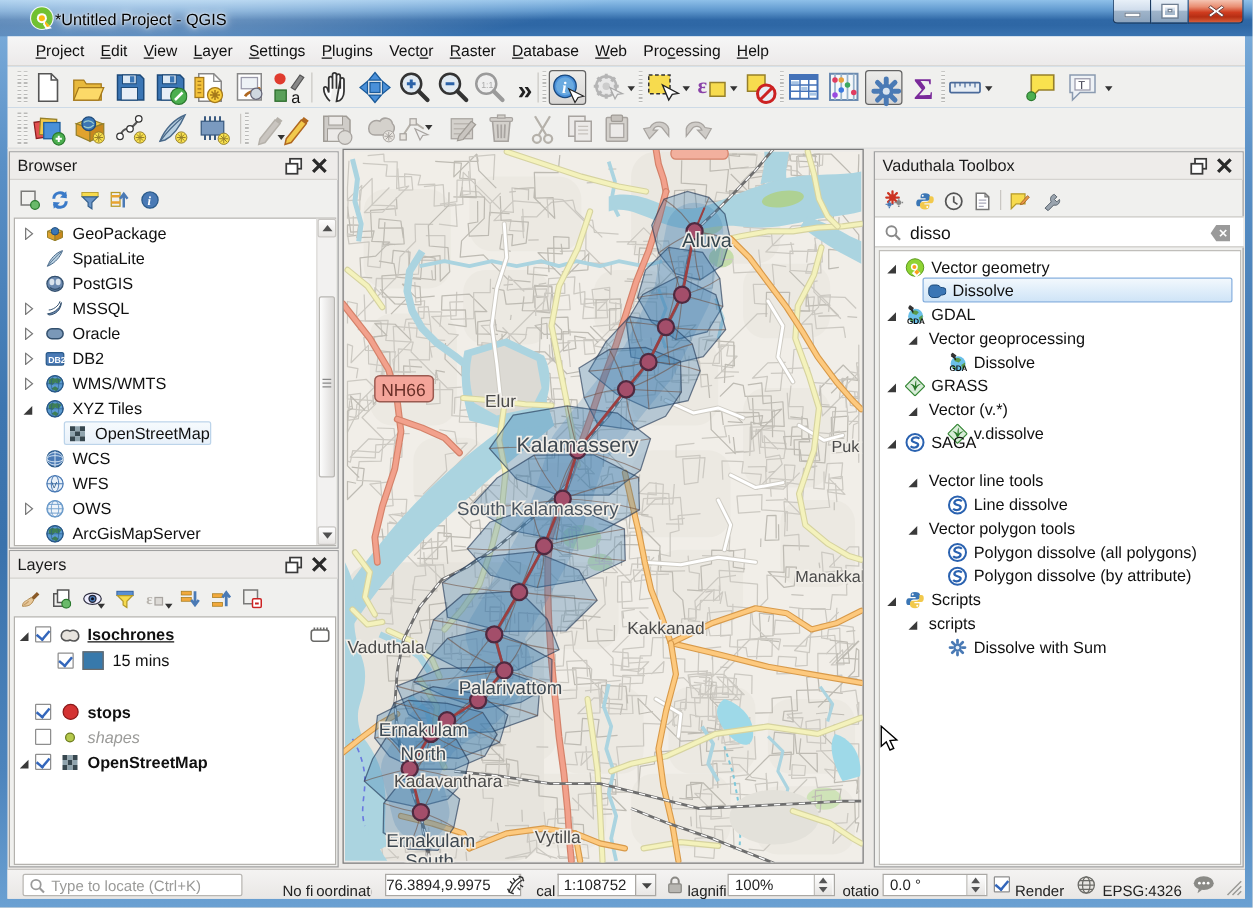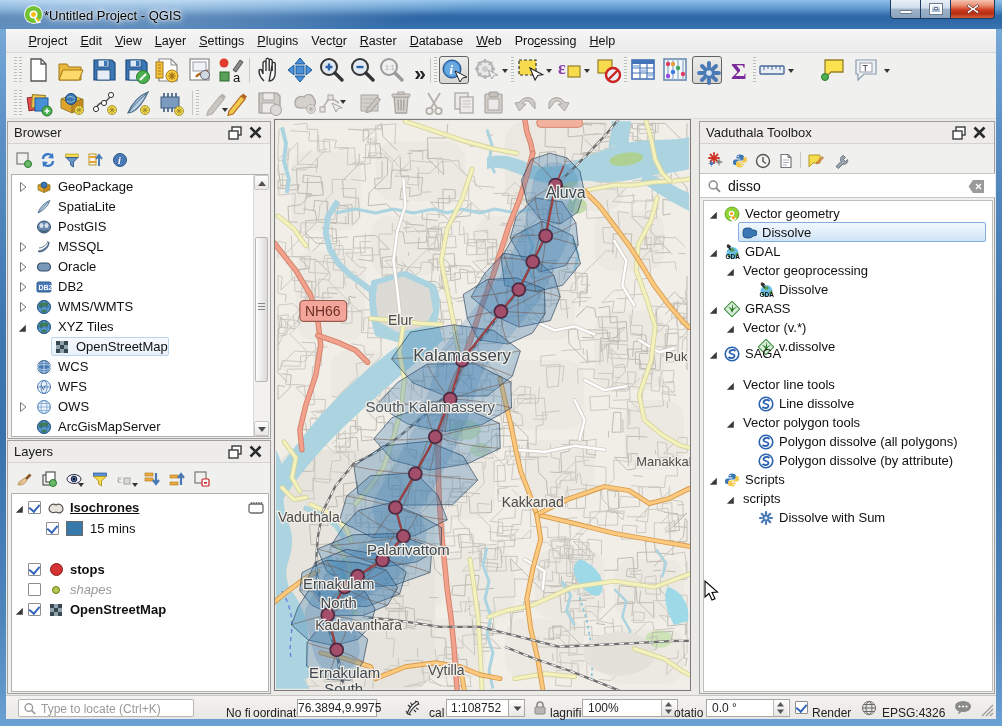--- a/index.html
+++ b/index.html
@@ -1588,42 +1588,42 @@
 <div id="statusbar">
  <div class="sfield" style="left:12px;width:176px;border-radius:2px;border-color:#b8b6b2">
    <svg class="abs" style="left:4px;top:2px" width="14" height="14" viewBox="0 0 14 14">
         <circle cx="5.8" cy="5.6" r="3.8" fill="none" stroke="#9a9a9a" stroke-width="1.4"></circle>
         <path d="M8.6 8.4 L12.2 12" stroke="#9a9a9a" stroke-width="1.7"></path>
       </svg>
    <span class="abs" style="left:22px;top:2px;color:#9a9a98;font-size:12px">Type to locate (Ctrl+K)</span>
  </div>
  <span class="slabel" style="left:220px;width:25px;overflow:hidden;display:inline-block;white-space:nowrap">No fi</span>
  <span class="slabel" style="left:247px;width:44px;overflow:hidden;display:inline-block;white-space:nowrap">oordinate</span>
- <div class="sfield" style="left:291px;width:80px;text-align:left;line-height:16px">76.3894,9.9975</div>
+ <div class="sfield" style="left:302px;width:109px;text-align:left;line-height:16px">76.3894,9.9975</div>
  <svg class="abs" style="left:398px;top:3px" width="18" height="18" viewBox="0 0 18 18">
       <g stroke="#333" stroke-width="1.1" fill="none">
         <path d="M3 15 C5 9 7 6 12 3 M5 15 C8 10 10 7 14 5"></path>
         <path d="M2 12 l2 3 3 1"></path>
         <path d="M11 2 l3 1 1 3"></path>
         <path d="M6 8 l-2 -2 M8 6 l-1.5 -2.5 M12 9 l2.5 1.5 M10 11 l2 2"></path>
       </g>
     </svg>
  <span class="slabel" style="left:423px">cal</span>
  <div class="sfield" style="left:440px;width:62px;line-height:16px;padding-left:4px;border-right:none">1:108752</div>
  <div class="abs" style="left:502px;top:3px;width:17px;height:18px;background:linear-gradient(180deg,#fdfdfd,#e8e6e4);border:1px solid #aaa8a4">
    <svg class="abs" style="left:4px;top:6px" width="9" height="6" viewBox="0 0 9 6">
         <path d="M0.5 0.5 L4.5 5 L8.5 0.5 Z" fill="#444"></path>
       </svg>
  </div>
  <svg class="abs" style="left:527px;top:4px" width="14" height="16" viewBox="0 0 14 16">
       <rect x="2" y="7" width="10" height="7" rx="1" fill="#b8b6b2" stroke="#8a8884"></rect>
       <path d="M4 7 V5 a3 3 0 0 1 6 0 V7" fill="none" stroke="#8a8884" stroke-width="1.6"></path>
     </svg>
  <span class="slabel" style="left:544px;width:31px;overflow:hidden;display:inline-block;white-space:nowrap">lagnifier</span>
- <div class="sfield" style="left:576px;width:96px">
+ <div class="sfield" style="left:576px;width:86px">
    <span class="abs" style="left:5px;top:1px">100%</span>
    <div class="spin">
         <svg style="display:block" width="13" height="8" viewBox="0 0 13 8">
           <path d="M6.5 2 L10 6.5 H3 Z" fill="#555"></path>
         </svg>
         <svg style="display:block" width="13" height="8" viewBox="0 0 13 8">
           <path d="M6.5 6 L3 1.5 h7 Z" fill="#555"></path>
         </svg>
       </div>
  </div>

